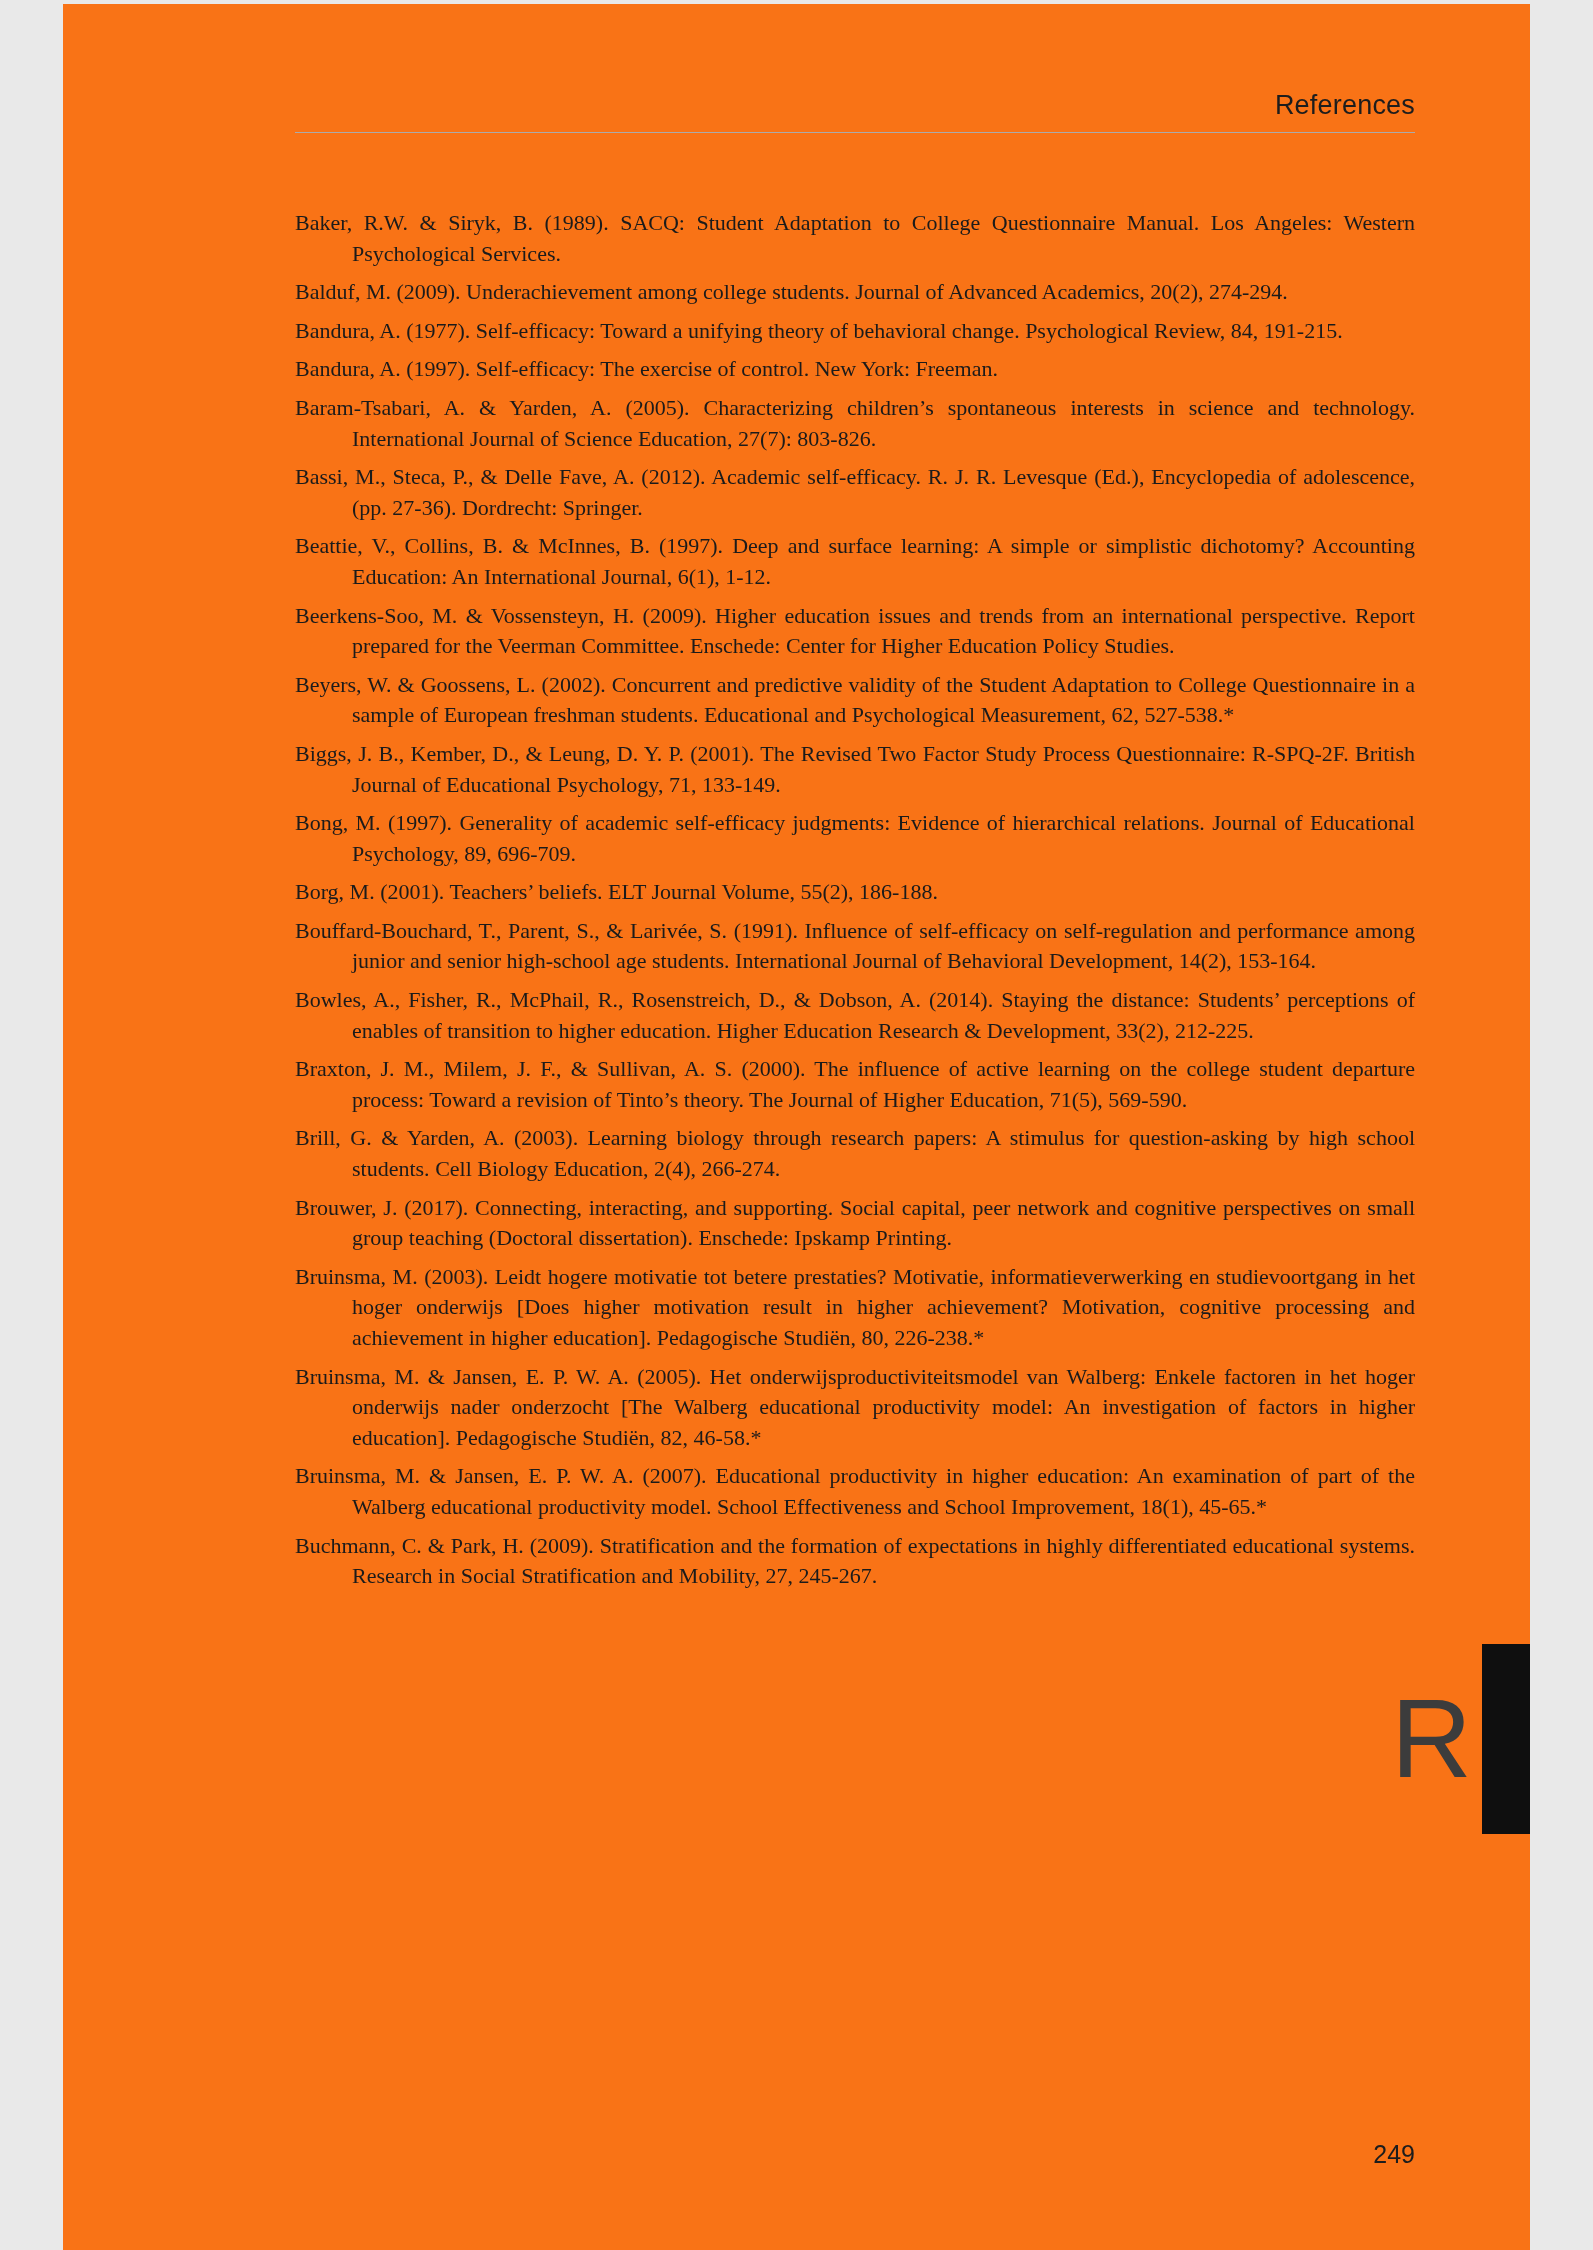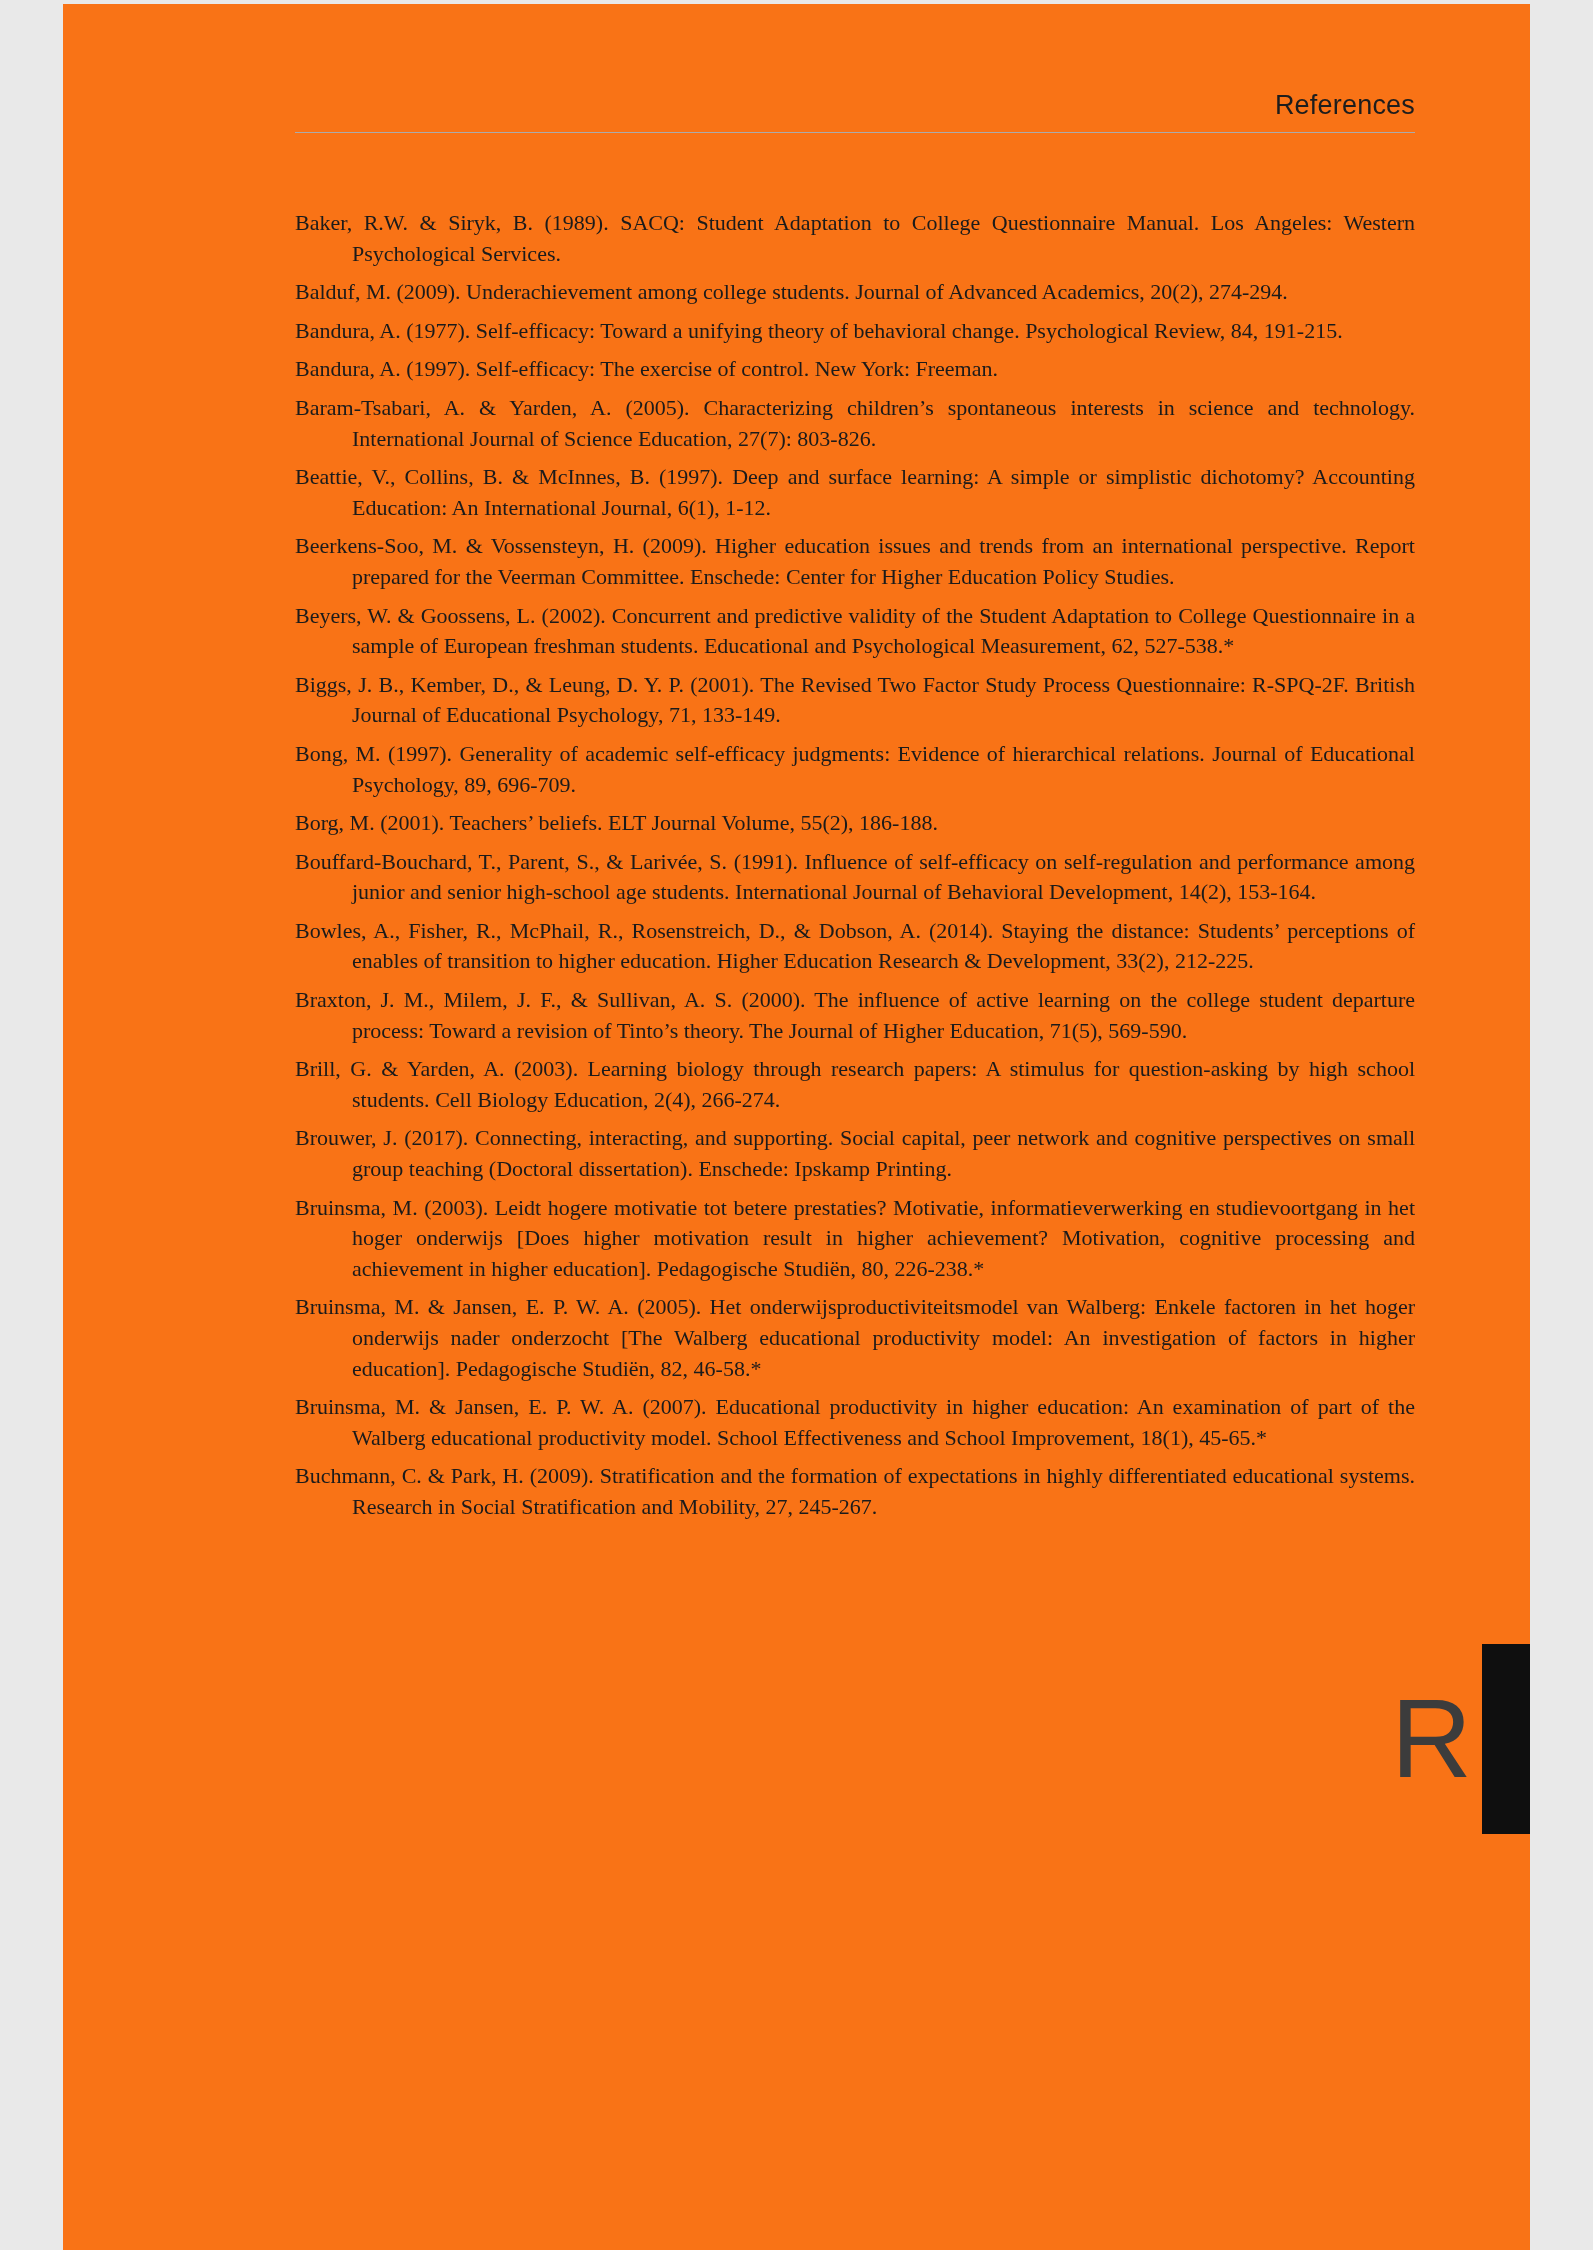--- a/index.html
+++ b/index.html
@@ -90,20 +90,21 @@
     <div class="header-title">References</div>
     <div class="header-rule"></div>
   </header>
 
   <main class="refs">
       <p class="ref"><span>Baker, R.W. &amp; Siryk, B. (1989). </span><span class="it">SACQ: Student Adaptation to College Questionnaire Manual.</span><span> Los Angeles: Western Psychological Services.</span></p>
       <p class="ref"><span>Balduf, M. (2009). Underachievement among college students. </span><span class="it">Journal of Advanced Academics, 20</span><span>(2), 274-294.</span></p>
       <p class="ref"><span>Bandura, A. (1977). Self-efficacy: Toward a unifying theory of behavioral change. </span><span class="it">Psychological Review, 84,</span><span> 191-215.</span></p>
       <p class="ref"><span>Bandura, A. (1997). </span><span class="it">Self-efficacy: The exercise of control</span><span>. New York: Freeman.</span></p>
       <p class="ref"><span>Baram-Tsabari, A. &amp; Yarden, A. (2005). Characterizing children’s spontaneous interests in science and technology. </span><span class="it">International Journal of Science Education, 27</span><span>(7): 803-826.</span></p>
+      <p class="ref"><span>Bassi, M., Steca, P., &amp; Delle Fave, A. (2012). Academic self-efficacy. R. J. R. Levesque (Ed.), </span><span class="it">Encyclopedia of adolescence</span><span>, (pp. 27-36). Dordrecht: Springer.</span></p>
       <p class="ref"><span>Beattie, V., Collins, B. &amp; McInnes, B. (1997). Deep and surface learning: A simple or simplistic dichotomy? </span><span class="it">Accounting Education: An International Journal, 6</span><span>(1), 1-12.</span></p>
       <p class="ref"><span>Beerkens-Soo, M. &amp; Vossensteyn, H. (2009). </span><span class="it">Higher education issues and trends from an international perspective.</span><span> Report prepared for the Veerman Committee. Enschede: Center for Higher Education Policy Studies.</span></p>
       <p class="ref"><span>Beyers, W. &amp; Goossens, L. (2002). Concurrent and predictive validity of the Student Adaptation to College Questionnaire in a sample of European freshman students. </span><span class="it">Educational and Psychological Measurement, 62,</span><span> 527-538.*</span></p>
       <p class="ref"><span>Biggs, J. B., Kember, D., &amp; Leung, D. Y. P. (2001). The Revised Two Factor Study Process Questionnaire: R-SPQ-2F. </span><span class="it">British Journal of Educational Psychology, 71</span><span>, 133-149.</span></p>
       <p class="ref"><span>Bong, M. (1997). Generality of academic self-efficacy judgments: Evidence of hierarchical relations. </span><span class="it">Journal of Educational Psychology, 89,</span><span> 696-709.</span></p>
       <p class="ref"><span>Borg, M. (2001). Teachers’ beliefs. </span><span class="it">ELT Journal Volume, 55</span><span>(2), 186-188.</span></p>
       <p class="ref"><span>Bouffard-Bouchard, T., Parent, S., &amp; Larivée, S. (1991). Influence of self-efficacy on self-regulation and performance among junior and senior high-school age students. </span><span class="it">International Journal of Behavioral Development, 14</span><span>(2), 153-164.</span></p>
       <p class="ref"><span>Bowles, A., Fisher, R., McPhail, R., Rosenstreich, D., &amp; Dobson, A. (2014). Staying the distance: Students’ perceptions of enables of transition to higher education. </span><span class="it">Higher Education Research &amp; Development, 33</span><span>(2), 212-225.</span></p>
       <p class="ref"><span>Braxton, J. M., Milem, J. F., &amp; Sullivan, A. S. (2000). The influence of active learning on the college student departure process: Toward a revision of Tinto’s theory. </span><span class="it">The Journal of Higher Education, 71</span><span>(5), 569-590.</span></p>
       <p class="ref"><span>Brill, G. &amp; Yarden, A. (2003). Learning biology through research papers: A stimulus for question-asking by high school students. </span><span class="it">Cell Biology Education, 2</span><span>(4), 266-274.</span></p>
@@ -112,14 +113,17 @@
       <p class="ref"><span>Bruinsma, M. &amp; Jansen, E. P. W. A. (2005). Het onderwijsproductiviteitsmodel van Walberg: Enkele factoren in het hoger onderwijs nader onderzocht [The Walberg educational productivity model: An investigation of factors in higher education]. </span><span class="it">Pedagogische Studiën, 82,</span><span> 46-58.*</span></p>
       <p class="ref"><span>Bruinsma, M. &amp; Jansen, E. P. W. A. (2007). Educational productivity in higher education: An examination of part of the Walberg educational productivity model. </span><span class="it">School Effectiveness and School Improvement, 18</span><span>(1), 45-65.*</span></p>
       <p class="ref"><span>Buchmann, C. &amp; Park, H. (2009). Stratification and the formation of expectations in highly differentiated educational systems. </span><span class="it">Research in Social Stratification and Mobility, 27,</span><span> 245-267.</span></p>
     </main>
 
   <div class="side-tab">
     <span class="tab-letter">R</span>
     <span class="tab-block"></span>
   </div>
 
+  <footer class="page-footer">
+    <span>249</span>
+  </footer>
 
 </div>
 
 </body></html>

